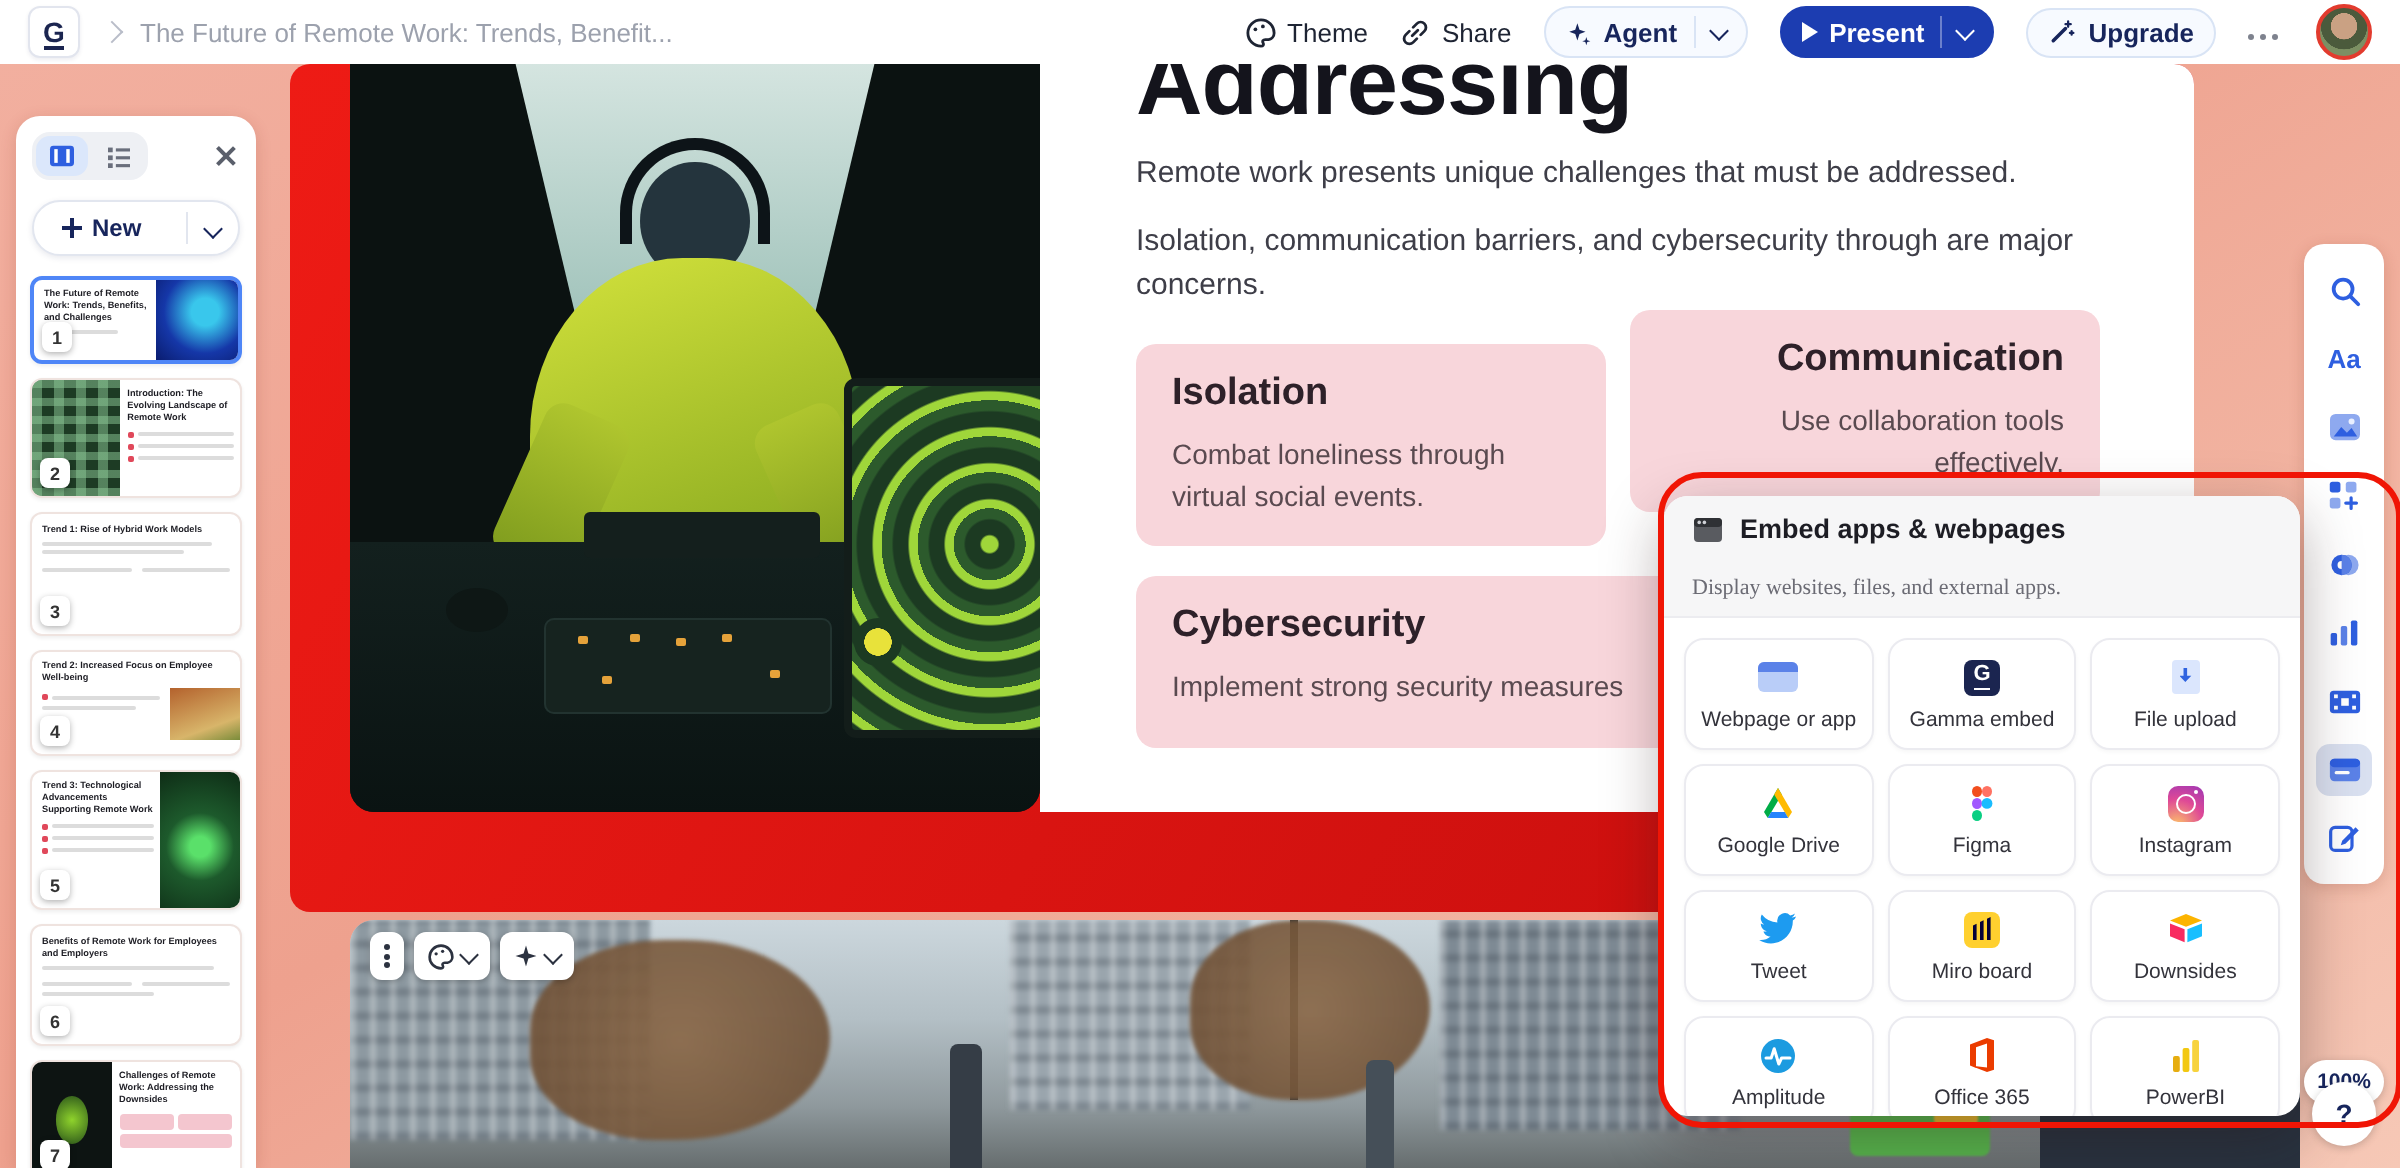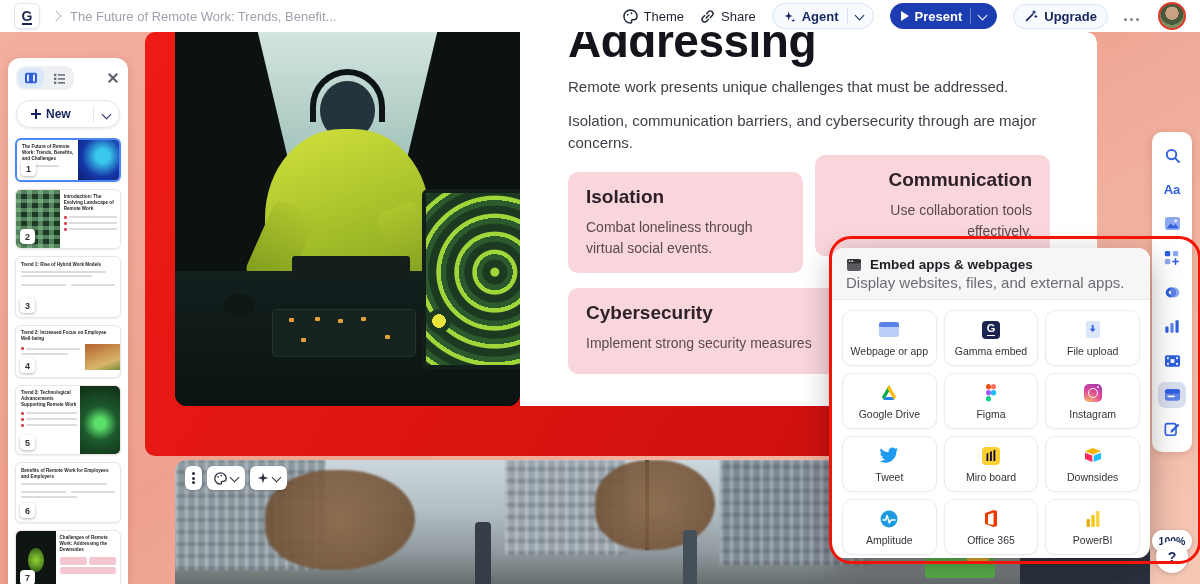--- a/index.html
+++ b/index.html
@@ -113,40 +113,40 @@
   .s8bar{position:absolute;left:10px;top:6px;display:flex;gap:5px;z-index:6;}
   .s8btn{height:24px;background:#fff;border-radius:6px;box-shadow:0 1px 3px rgba(0,0,0,.25);
     display:flex;align-items:center;justify-content:center;gap:4px;color:#2c3240;font-size:11px;padding:0 7px;}
   .vdots i{display:block;width:3px;height:3px;border-radius:50%;background:#2c3240;margin:1.5px 0;}
   
   .popup{position:absolute;left:832px;top:248px;width:318px;height:310px;background:#fff;border-radius:12px;
     box-shadow:0 10px 30px rgba(40,20,20,.35);z-index:40;overflow:hidden;}
   .pop-head{background:#f6f6f7;border-bottom:1px solid #ececf0;padding:9px 14px 8px;}
   .pop-title-row{display:flex;align-items:center;gap:8px;}
   .pop-title{font-size:13.5px;font-weight:700;color:#1d1d24;}
-  .pop-sub{font-size:15px;color:#6b6b74;margin-top:2px;}
+  .pop-sub{font-size:11px;color:#6b6b74;margin-top:16px;font-family:Liberation Serif, serif;}
   .grid{display:grid;grid-template-columns:repeat(3,1fr);gap:7px;padding:10px;}
   .tile{height:54px;background:#fff;border:1px solid #ebebf0;border-radius:10px;box-shadow:0 1px 2px rgba(0,0,0,.04);
     display:flex;flex-direction:column;align-items:center;justify-content:center;gap:5px;cursor:pointer;}
   .tlabel{font-size:10.5px;color:#33333b;}
   .ticon{height:20px;display:flex;align-items:center;justify-content:center;}
   .ic-web{width:20px;height:15px;border-radius:3px;background:#b9cdf8;position:relative;overflow:hidden;}
   .ic-web::before{content:"";position:absolute;left:0;top:0;width:100%;height:5px;background:#5b82e8;}
   .ic-gamma{width:18px;height:18px;border-radius:4px;background:#1b2550;color:#fff;font-size:11px;font-weight:800;
     display:flex;flex-direction:column;align-items:center;justify-content:center;line-height:1;}
   .ic-gamma i{display:block;width:8px;height:1.6px;background:#fff;margin-top:1px;}
   .ic-file{width:14px;height:17px;background:#dbe6fd;border-radius:2px;position:relative;}
   .ic-file::before{content:"";position:absolute;left:4px;top:4px;width:6px;height:7px;background:#2f63e0;
     clip-path:polygon(35% 0,65% 0,65% 55%,100% 55%,50% 100%,0 55%,35% 55%);}
   .ic-ig{width:18px;height:18px;border-radius:5px;position:relative;
     background:radial-gradient(circle at 25% 110%,#fdc468,#df4996 55%,#9b36b7);}
   .ic-ig::before{content:"";position:absolute;left:4px;top:4px;width:8px;height:8px;border:1.8px solid #fff;border-radius:50%;}
   .ic-ig::after{content:"";position:absolute;right:2.5px;top:2.5px;width:2px;height:2px;background:#fff;border-radius:50%;}
   
-  .rsb{position:absolute;left:1152px;top:132px;width:40px;height:320px;background:#fff;border-radius:10px;
+  .rsb{position:absolute;left:1152px;top:122px;width:40px;height:320px;background:#fff;border-radius:10px;
     box-shadow:0 2px 8px rgba(120,40,20,.2);z-index:30;display:flex;flex-direction:column;align-items:center;
     justify-content:space-between;padding:10px 0;box-sizing:border-box;}
   .rico{width:28px;height:26px;display:flex;align-items:center;justify-content:center;border-radius:7px;color:#2e5fe0;}
   .rico.on{background:#d9e0f0;}
   .aa{font-size:13px;font-weight:700;color:#2e5fe0;}
   .zoom-badge{position:absolute;left:1152px;top:530px;width:40px;height:22px;background:#fff;border-radius:11px;
     box-shadow:0 1px 4px rgba(0,0,0,.2);display:flex;align-items:center;justify-content:center;
     font-size:10.5px;font-weight:700;color:#17255c;z-index:45;}
   .helpbtn{position:absolute;left:1156px;top:541px;width:32px;height:32px;border-radius:50%;background:#fff;
     box-shadow:0 1px 4px rgba(0,0,0,.2);display:flex;align-items:center;justify-content:center;

